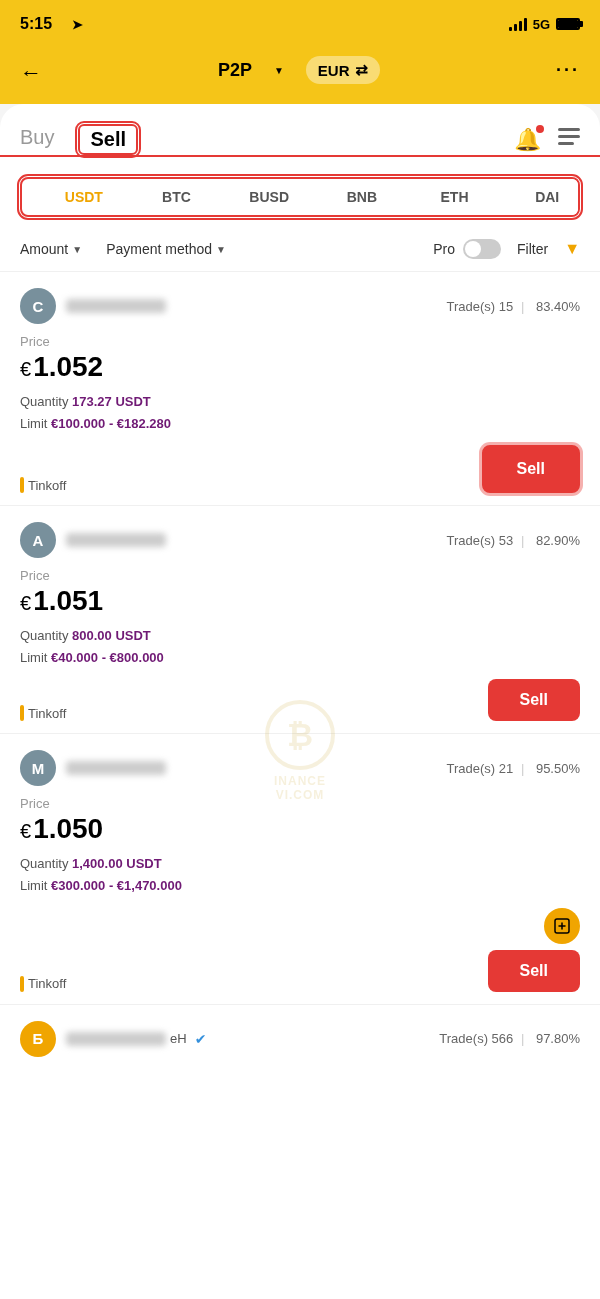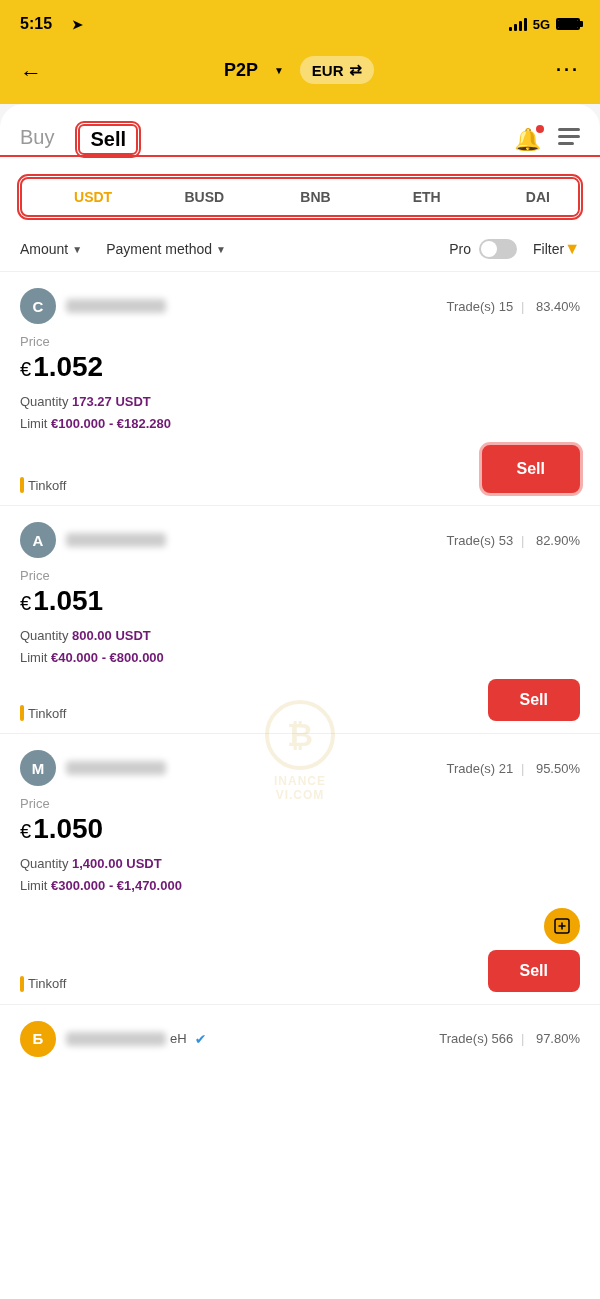--- a/index.html
+++ b/index.html
@@ -91,21 +91,21 @@
     }
     .nav-back {
       font-size: 22px;
       color: #000;
       cursor: pointer;
       font-weight: 400;
     }
     .nav-center {
       display: flex;
       align-items: center;
-      gap: 16px;
+      gap: 22px;
     }
     .nav-title {
       font-size: 18px;
       font-weight: 700;
       color: #000;
     }
     .nav-dropdown-icon {
       font-size: 10px;
       color: #000;
     }
@@ -258,21 +258,21 @@
       height: 16px;
       background: #fff;
       border-radius: 50%;
       position: absolute;
       top: 2px;
       left: 2px;
     }
     .filter-icon-btn {
       display: flex;
       align-items: center;
-      gap: 0;
+      gap: 16px;
       font-size: 14px;
       color: #333;
       margin-left: 16px;
       cursor: pointer;
       justify-content: flex-end;
     }
     .funnel-icon {
       color: #F0A500;
       font-size: 16px;
     }
@@ -528,20 +528,21 @@
             <rect x="0" y="7" width="22" height="3" rx="1.5" fill="#666"></rect>
             <rect x="0" y="14" width="16" height="3" rx="1.5" fill="#666"></rect>
           </svg>
         </div>
       </div>
     </div>
 
     <div style="padding: 10px 20px 0; border: 2.5px solid #e53935; border-left: none; border-right: none; border-bottom: none;">
       <div class="crypto-tab-wrap red-outline">
         <span class="crypto-tab active">USDT</span>
+        <span class="crypto-tab">BTC</span>
         <span class="crypto-tab">BUSD</span>
         <span class="crypto-tab">BNB</span>
         <span class="crypto-tab">ETH</span>
         <span class="crypto-tab">DAI</span>
       </div>
     </div>
 
     <div class="filter-row">
       <div class="filter-btn">
         <span>Amount</span>

